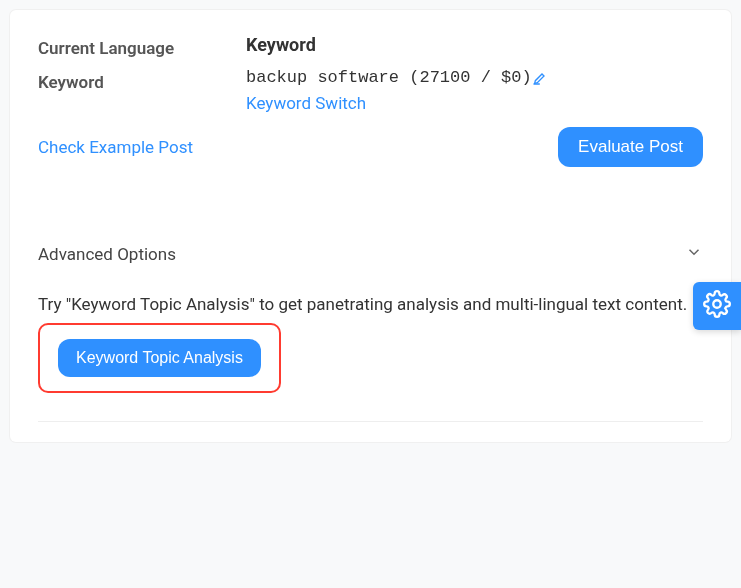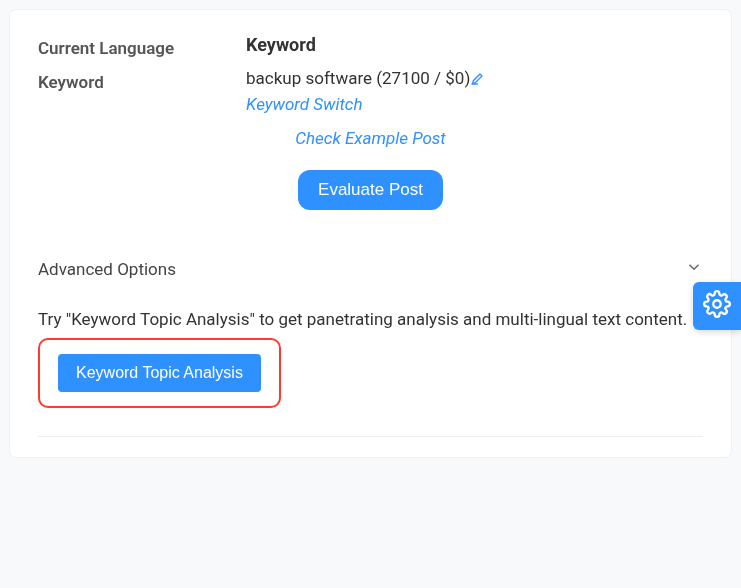--- a/index.html
+++ b/index.html
@@ -42,77 +42,76 @@
     color: #333;
   }
   .value-bold {
     font-weight: 700;
     font-size: 18px;
   }
   .value-line {
     display: flex;
     align-items: center;
     margin-bottom: 6px;
+    font-family: Liberation Mono, monospace;
   }
   .edit-icon {
     color: #2f90ff;
     cursor: pointer;
     display: inline-flex;
     align-items: center;
   }
   .edit-icon svg {
     width: 16px;
     height: 16px;
   }
   .link {
     color: #2f90ff;
     cursor: pointer;
     font-size: 17px;
-    font-style: italic;
   }
   .help-icon {
     display: inline-flex;
     align-items: center;
     justify-content: center;
     width: 18px;
     height: 18px;
     border-radius: 50%;
     background: #2f90ff;
     color: #fff;
     font-size: 13px;
     font-weight: 700;
     margin-left: 6px;
     vertical-align: middle;
     cursor: pointer;
   }
   .actions-row {
     display: flex;
-    justify-content: flex-end;
+    justify-content: space-between;
     align-items: center;
     gap: 22px;
     margin-top: 14px;
     margin-bottom: 6px;
-    flex-direction: column;
   }
   .btn-primary {
     background: #2f90ff;
     color: #fff;
     border: none;
     padding: 10px 20px;
     font-size: 17px;
     border-radius: 12px;
     cursor: pointer;
   }
   .btn-primary-sm {
     background: #2f90ff;
     color: #fff;
     border: none;
     padding: 10px 18px;
     font-size: 16px;
-    border-radius: 4px;
+    border-radius: 12px;
     cursor: pointer;
   }
   .settings-tab {
     position: absolute;
     right: 0;
     top: 282px;
     width: 48px;
     height: 48px;
     background: #2f90ff;
     border-top-left-radius: 6px;
@@ -125,21 +124,21 @@
     box-shadow: 0 2px 6px rgba(0,0,0,0.15);
   }
   .settings-tab svg {
     width: 28px;
     height: 28px;
   }
   .adv-header {
     display: flex;
     justify-content: space-between;
     align-items: center;
-    margin-top: 48px;
+    margin-top: 76px;
     padding-bottom: 6px;
   }
   .adv-title {
     font-size: 17px;
     color: #444;
   }
   .chevron {
     color: #666;
     cursor: pointer;
   }

